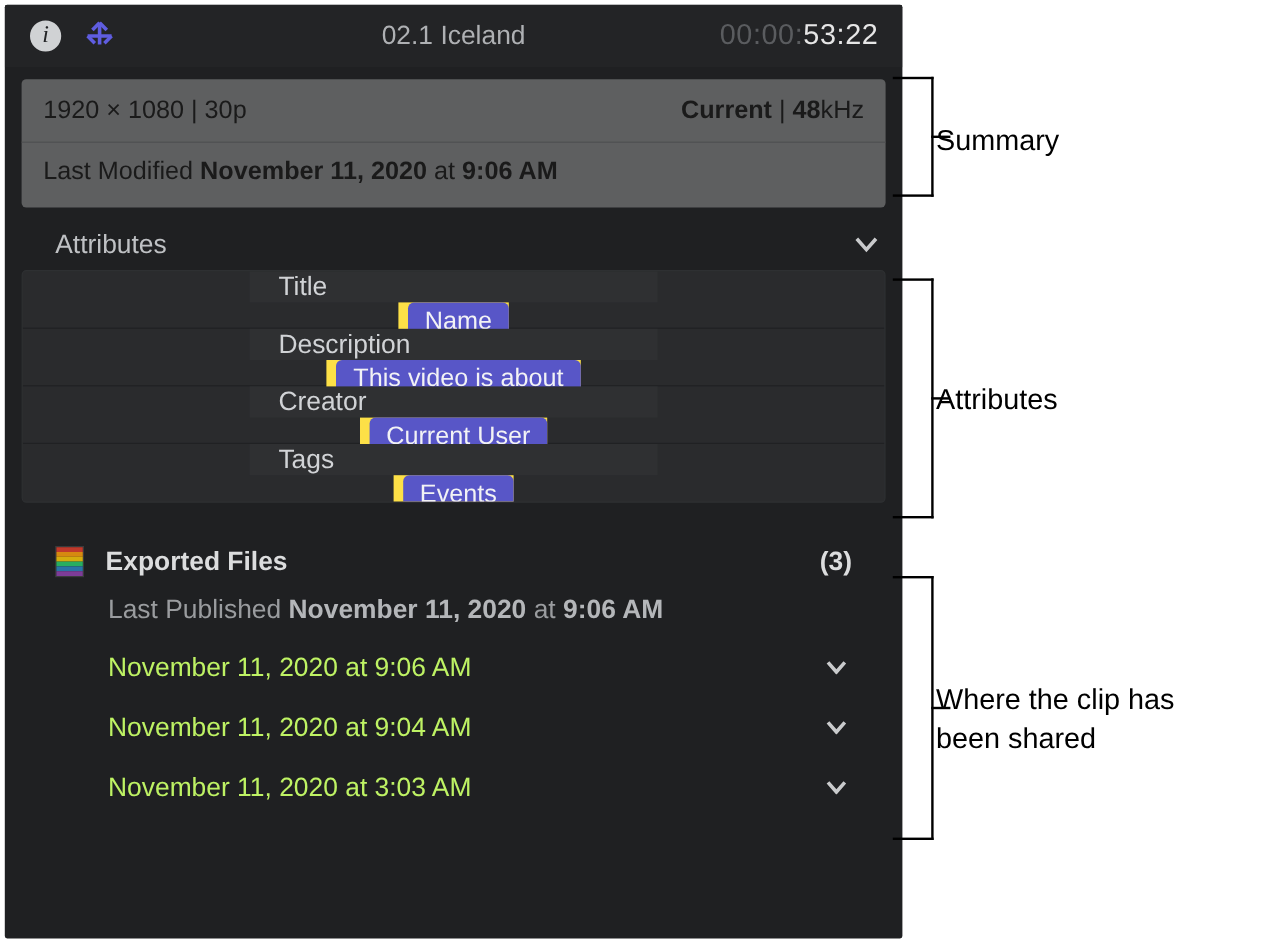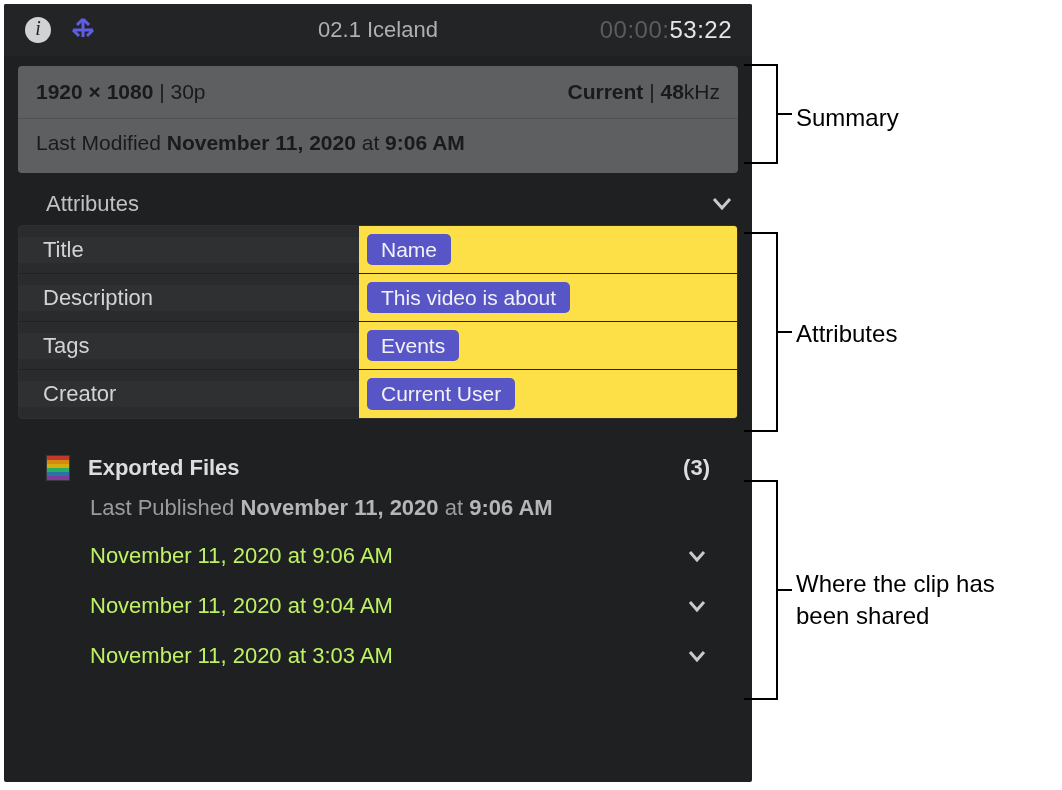--- a/index.html
+++ b/index.html
@@ -51,21 +51,21 @@
       background: #5e5f60;
       border-radius: 4px;
       color: #1a1a1a;
       font-size: 21px;
     }
     .sum-row1 {
       display: flex; justify-content: space-between;
       padding: 14px 18px;
       border-bottom: 1px solid #4f5051;
     }
-    .sum-left .res { font-weight: 700; }
+    .sum-left .res { font-weight: 400; }
     .sum-right .stereo { font-weight: 700; }
     .sum-right .khz-num { font-weight: 700; margin-top: 20px; }
     .sum-right .khz-unit { font-weight: 400; }
     .sum-row2 { padding: 12px 18px 18px 18px; }
     .sum-row2 .date, .sum-row2 .time { font-weight: 700; }
 
     .attr-header {
       display: flex; justify-content: space-between; align-items: center;
       margin: 18px 20px 8px 42px;
       font-size: 22px;
@@ -79,20 +79,21 @@
       border-radius: 4px;
       overflow: hidden;
       background: #2a2b2d;
     }
     .attr-row {
       display: flex;
       align-items: center;
       height: 48px;
       border-bottom: 1px solid #202123;
       font-size: 22px;
+      flex-direction: column;
     }
     .attr-row:last-child { border-bottom: none; }
     .attr-label {
       width: 340px;
       padding-left: 24px;
       color: #d1d3d6;
       background: #2f3032;
     }
     .attr-value-cell {
       flex: 1;
@@ -167,21 +168,21 @@
       position: absolute;
       right: -16px;
       top: 50%;
       width: 16px;
       height: 2px;
       background: #000;
       transform: translateY(-1px);
     }
     .label {
       position: absolute;
-      left: 40px;
+      left: 24px;
       line-height: 1.35;
     }
   </style>
 </head>
 <body>
 
 <div class="panel">
   <div class="hdr">
     <div class="hdr-icons">
       <span class="info-icon">
@@ -235,29 +236,29 @@
         <span class="token">Name</span>
       </div>
     </div>
     <div class="attr-row">
       <div class="attr-label">Description</div>
       <div class="attr-value-cell">
         <span class="token">This video is about</span>
       </div>
     </div>
     <div class="attr-row">
+      <div class="attr-label">Creator</div>
+      <div class="attr-value-cell">
+        <span class="token">Current User</span>
+      </div>
+    </div>
+    <div class="attr-row">
       <div class="attr-label">Tags</div>
       <div class="attr-value-cell">
         <span class="token">Events</span>
-      </div>
-    </div>
-    <div class="attr-row">
-      <div class="attr-label">Creator</div>
-      <div class="attr-value-cell">
-        <span class="token">Current User</span>
       </div>
     </div>
   </div>
 
   <div class="exp-section">
     <div class="exp-hdr">
       <div class="exp-icon">
         <div class="e-red"></div>
           <div class="e-orn"></div>
           <div class="e-yel"></div>

